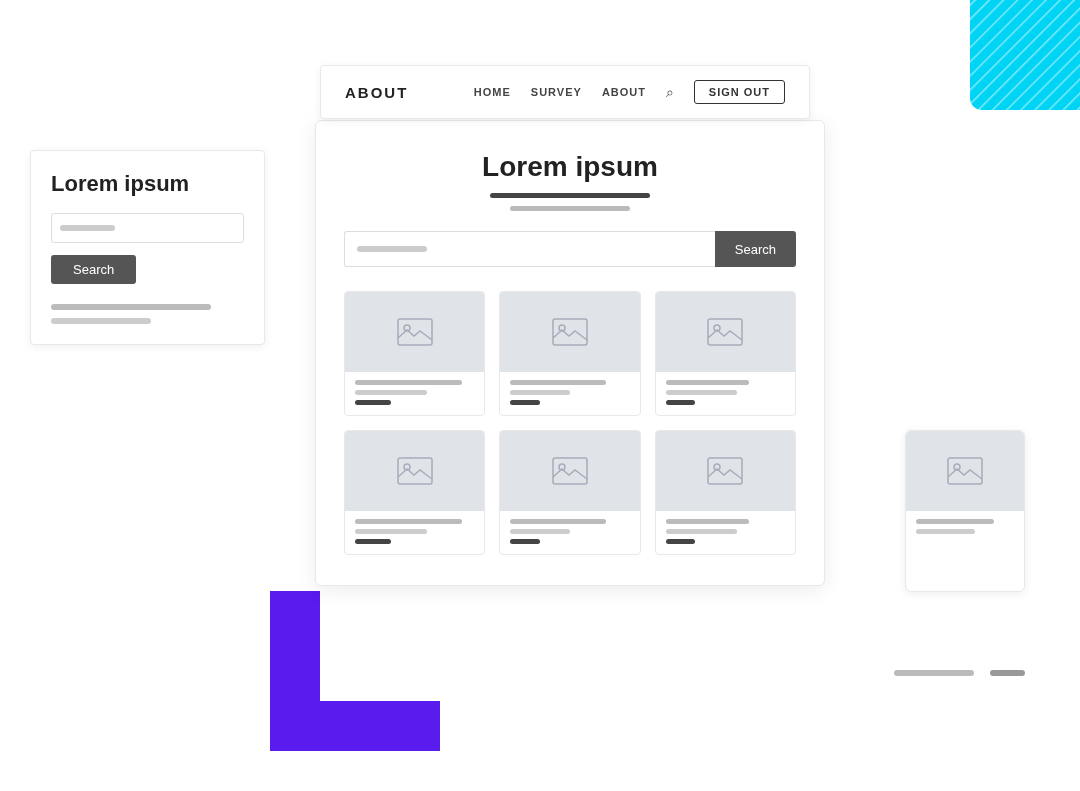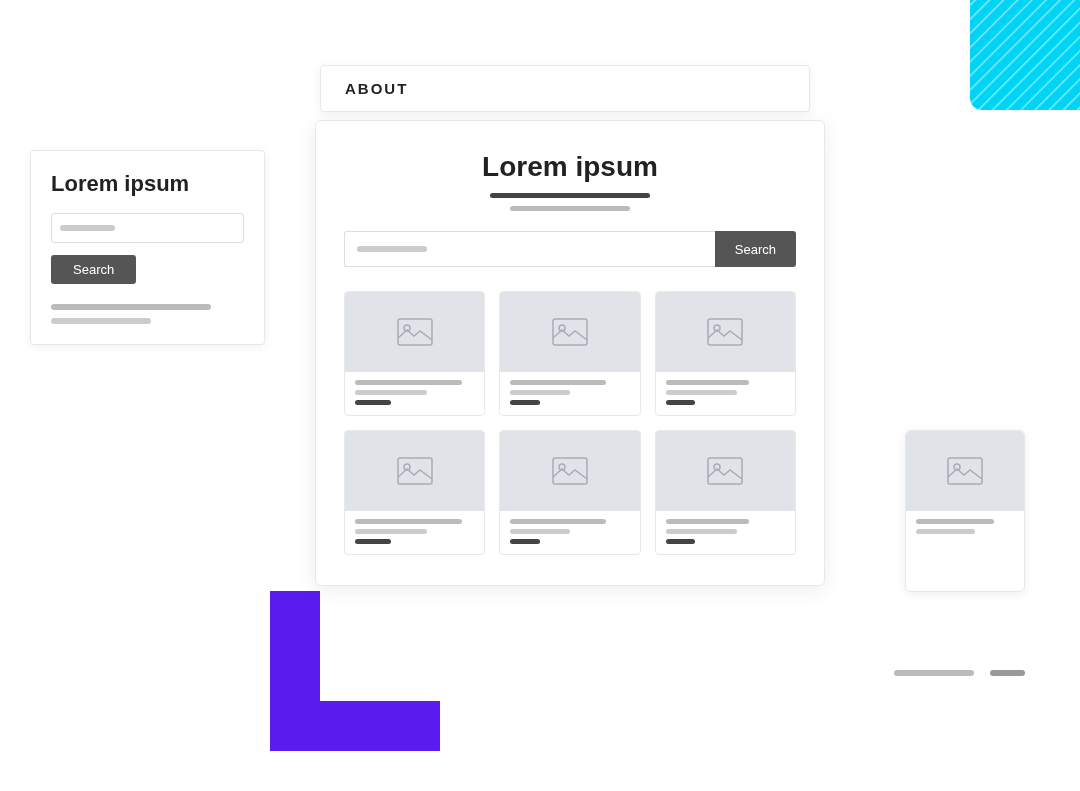--- a/index.html
+++ b/index.html
@@ -378,20 +378,27 @@
   <div class="left-search-input">
     <div class="left-input-placeholder"></div>
   </div>
   <button class="left-search-btn">Search</button>
   <div class="left-line-1"></div>
   <div class="left-line-2"></div>
 </div>
 
 <div class="navbar">
   <span class="navbar-brand">ABOUT</span>
+  <div class="navbar-links">
+    <span class="navbar-link">HOME</span>
+    <span class="navbar-link">SURVEY</span>
+    <span class="navbar-link">ABOUT</span>
+    <span class="navbar-search-icon">⌕</span>
+    <button class="navbar-signout">SIGN OUT</button>
+  </div>
 </div>
 
 <div class="main-card">
   <div class="main-title">Lorem ipsum</div>
   <div class="main-line-1"></div>
   <div class="main-line-2"></div>
 
   <div class="main-search-row">
     <div class="main-search-input">
       <div class="main-input-placeholder"></div>

